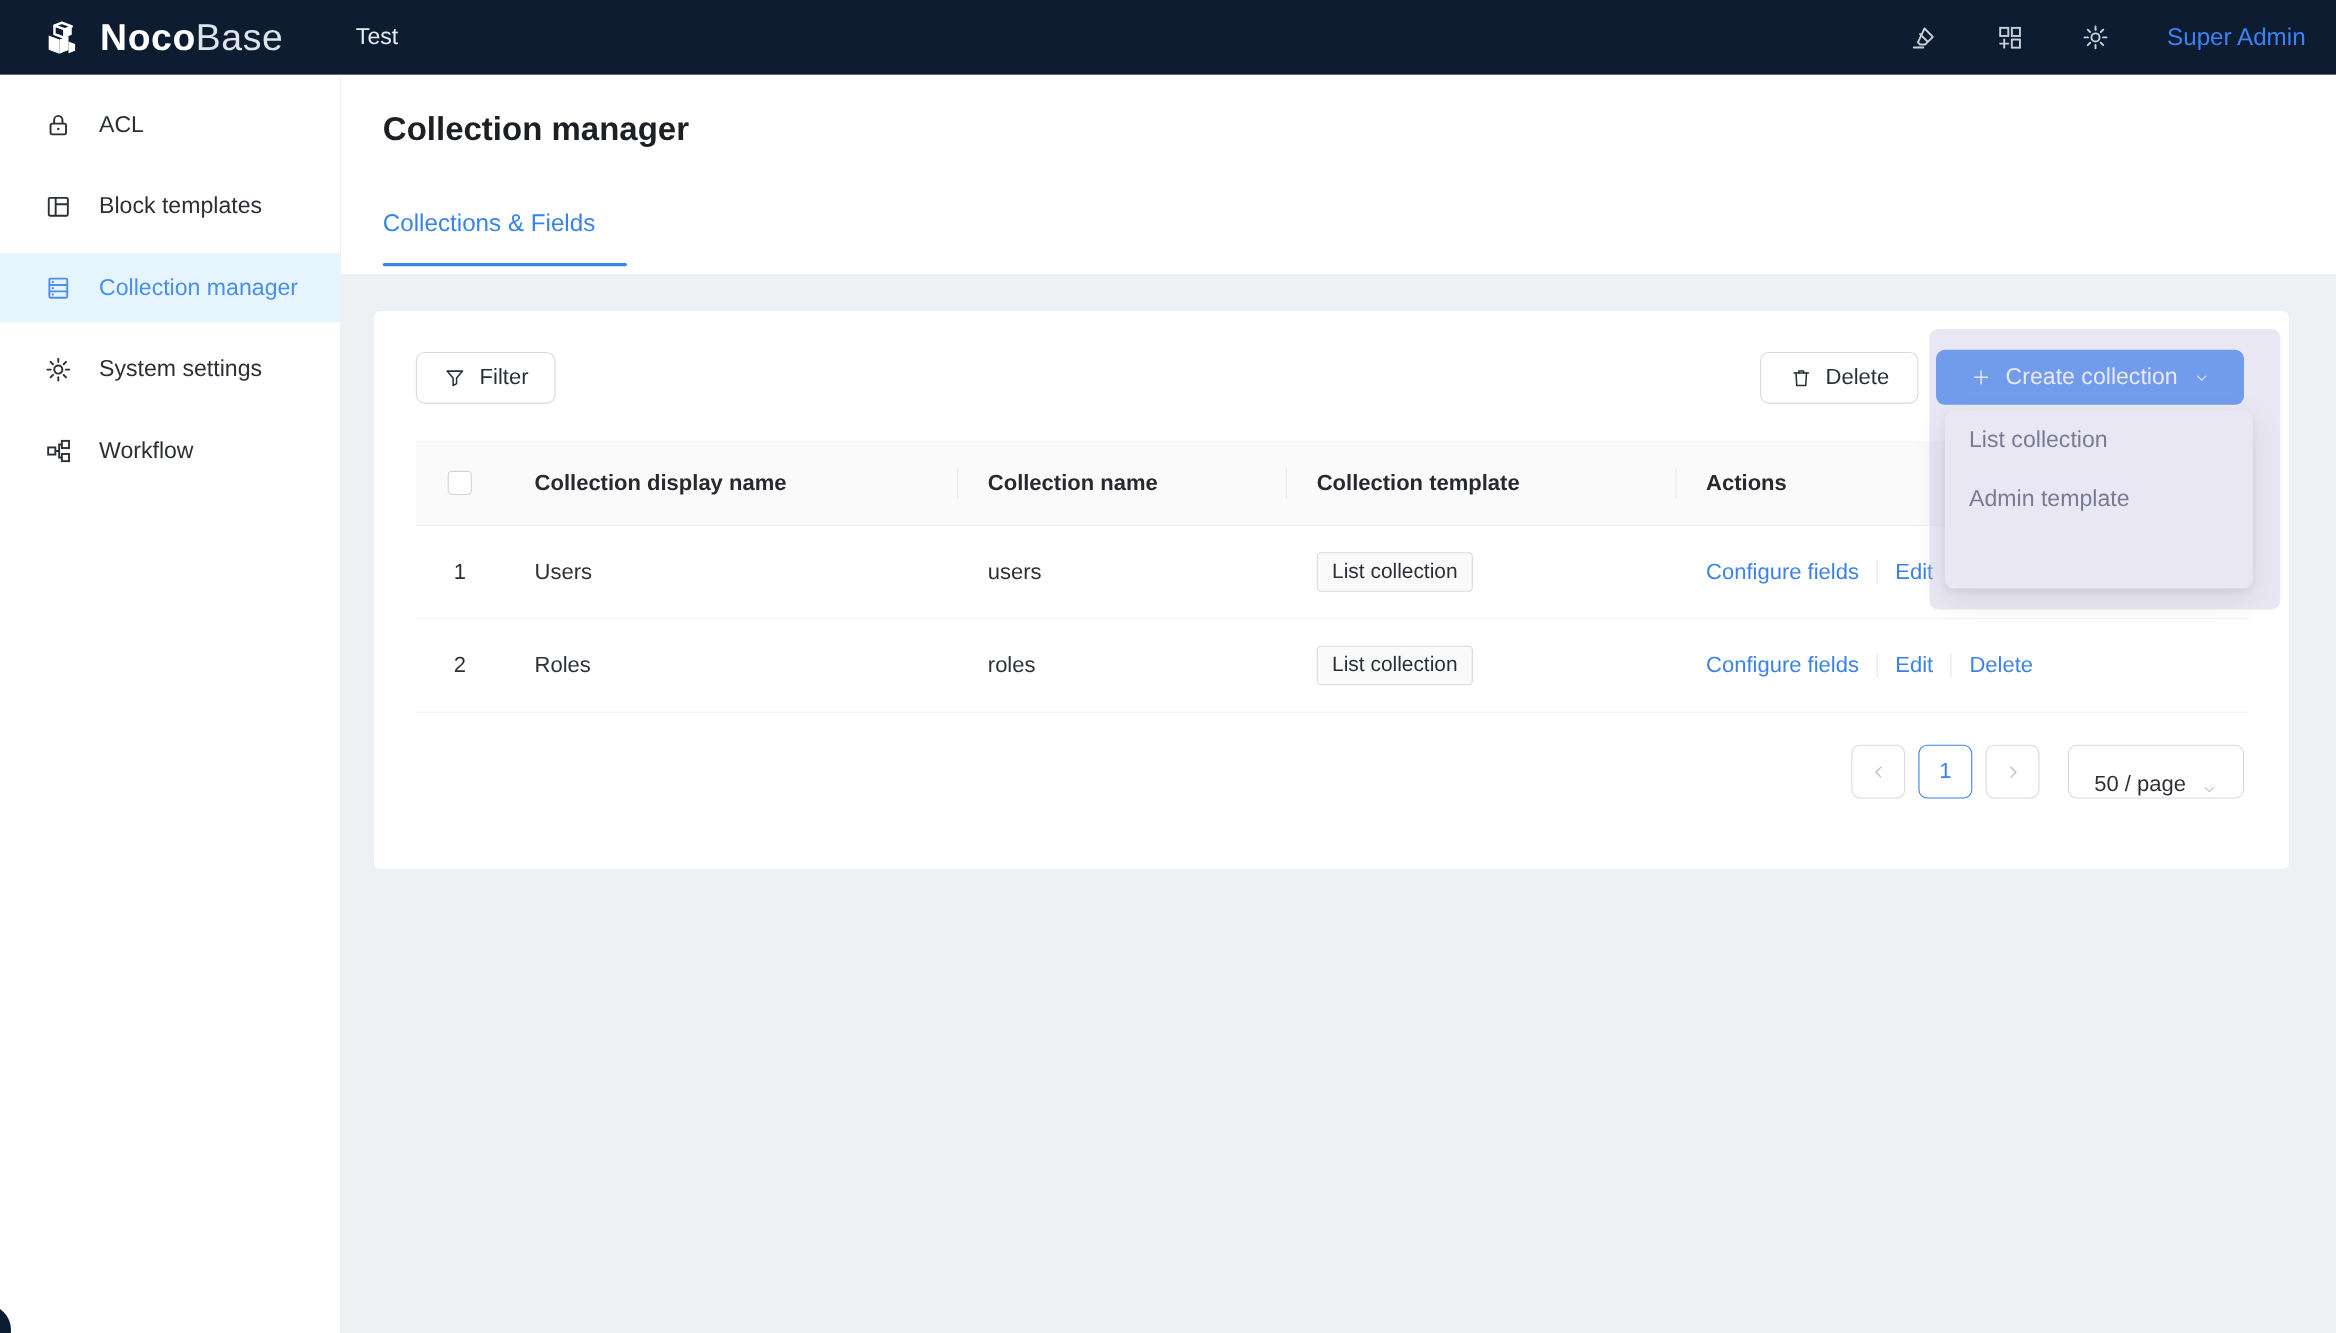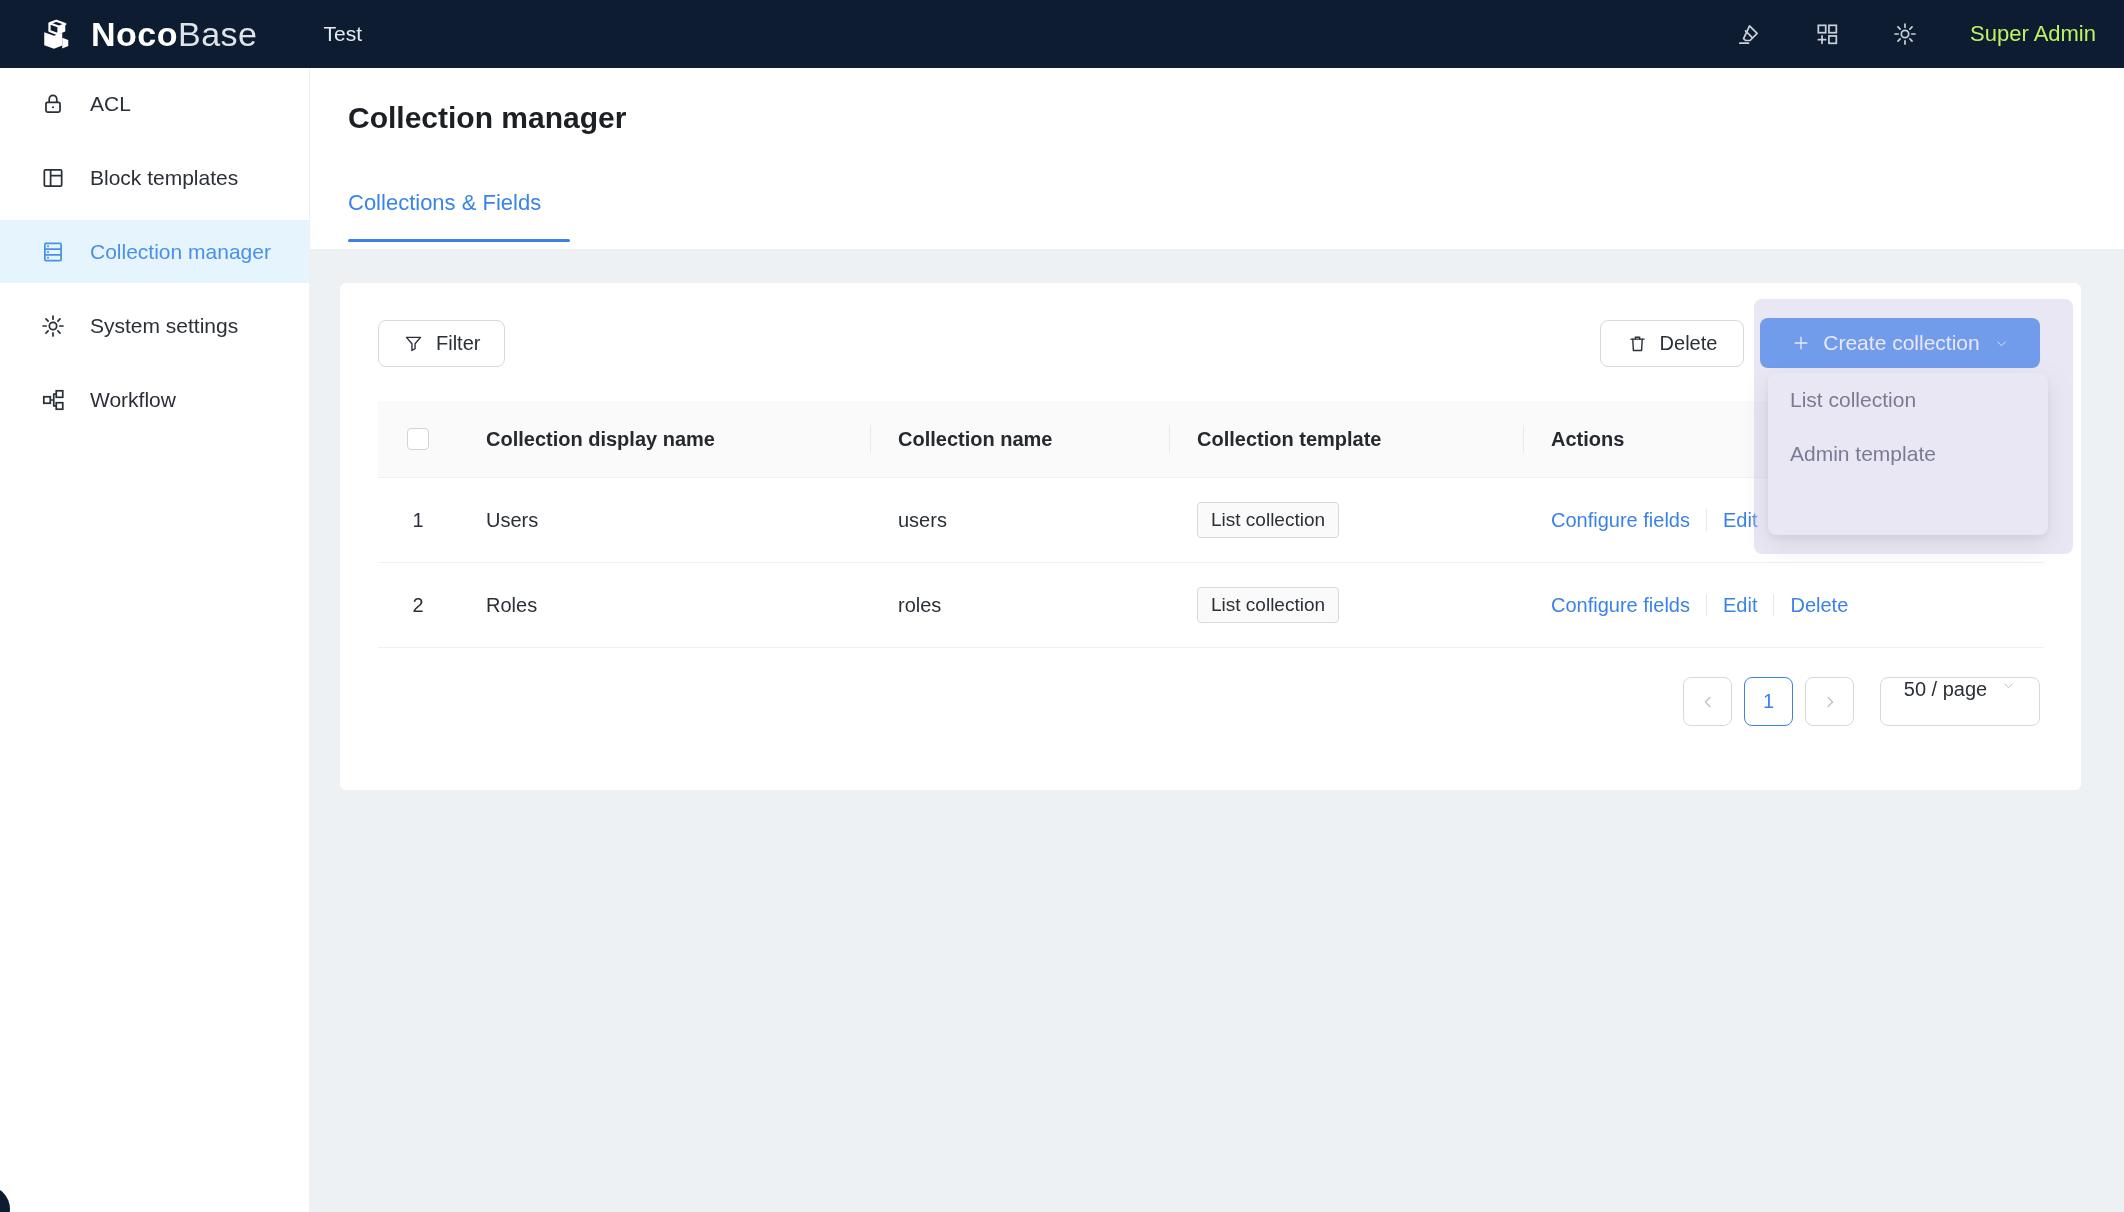--- a/index.html
+++ b/index.html
@@ -24,26 +24,26 @@
   .logo-light { font-weight:300; color:#dfe4ea; }
   .nav-item {
     margin-left:56px; font-size:21px; color:#e6ebf1; height:68px;
     display:flex; align-items:center; padding:0 10px; cursor:pointer;
   }
   .header-right {
     margin-left:auto; margin-right:28px;
     display:flex; align-items:center; gap:52px; color:#c9d0da;
   }
   .hicon { width:26px; height:26px; cursor:pointer; }
-  .user-name { font-size:22px; color:#bef264; cursor:pointer; }
+  .user-name { font-size:22px; color:#3b82f6; cursor:pointer; }
 
   
   .sidebar {
     position:absolute; left:0; top:68px; width:310px; bottom:0;
-    background:#ffffff; border-right:1px solid #eef0f2; padding-top:4px;
+    background:#ffffff; border-right:1px solid #eef0f2; padding-top:14px;
   }
   .side-item {
     height:63px; margin-bottom:11px; display:flex; align-items:center;
     padding-left:40px; gap:24px; font-size:21px; color:#2b3037; cursor:pointer;
   }
   .side-item .sic { width:26px; height:26px; flex:0 0 26px; }
   .side-item.active { background:#e5f4fd; color:#4a90e8; }
 
   
   .topstrip {
@@ -120,21 +120,21 @@
     display:flex; align-items:center; justify-content:center;
     color:#b9bec6; cursor:pointer; font-size:20px;
   }
   .pagebtn .pic { width:18px; height:18px; }
   .page-prev { left:1343px; }
   .page-next { left:1465px; }
   .page-current { left:1404px; border-color:#3b82e8; color:#3b82e8; }
   .page-size {
     position:absolute; left:1540px; top:394px; width:160px; height:49px;
     border:1px solid #d9d9d9; border-radius:8px; background:#fff;
-    display:flex; align-items:flex-start; justify-content:center; gap:14px;
+    display:flex; align-items:flex-end; justify-content:center; gap:14px;
     font-size:20px; color:#2b3037; cursor:pointer;
   }
   .page-size .pic { width:15px; height:15px; color:#b9bec6; }
 
   
   .dropdown {
     position:absolute; left:1768px; top:373px; width:280px; height:162px;
     background:#ffffff; border-radius:8px; z-index:5;
     box-shadow:0 9px 28px rgba(0,0,0,.12), 0 3px 6px rgba(0,0,0,.08);
     padding-top:0;

